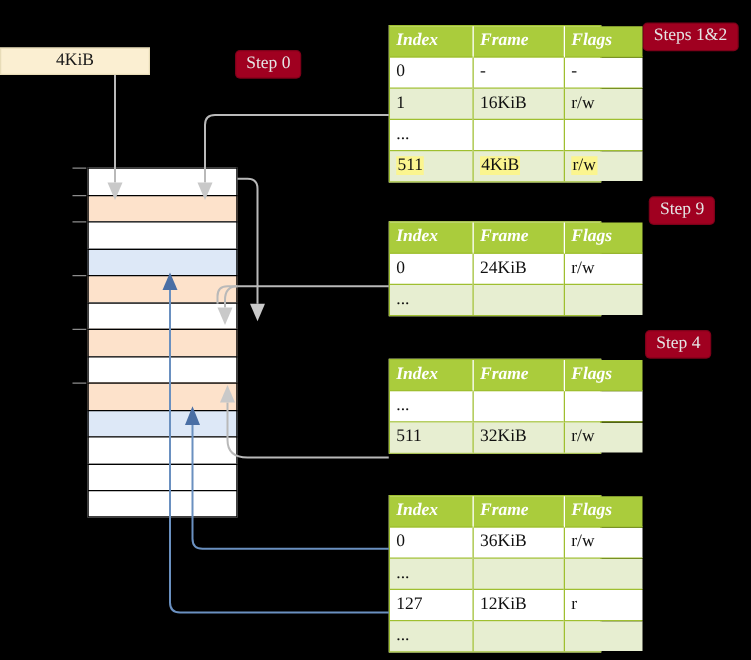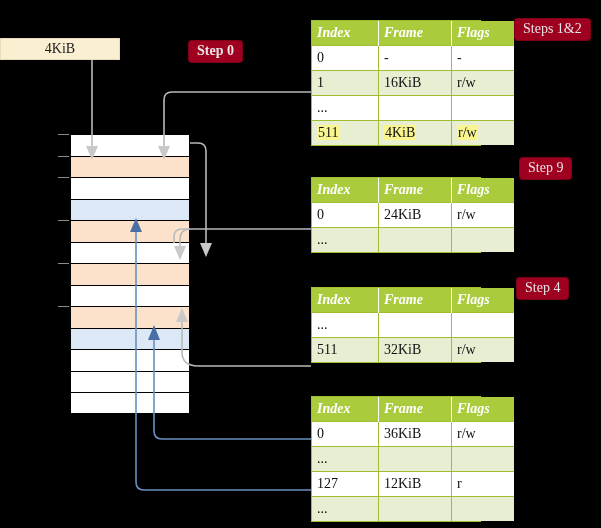--- a/index.html
+++ b/index.html
@@ -23,23 +23,23 @@
     color: #e5e5e5;
     font-family: "Liberation Serif", "DejaVu Serif", serif;
     font-size: 14px;
     line-height: 18px;
     padding: 1px 8px 2px 8px;
     border-radius: 3px;
     white-space: nowrap;
     box-shadow: 0 0 0 1px #7d0019;
   }
   #badge-steps12 { left: 515px; top: 19px; }
-  #badge-step0   { left: 189px; top: 41px; font-weight: bold; }
+  #badge-step0   { left: 189px; top: 41px; }
   #badge-step3   { left: 520px; top: 158px; }
-  #badge-step4   { left: 517px; top: 265px; margin-top: 13px; }
+  #badge-step4   { left: 517px; top: 265px; }
 
   
   #vpage-box {
     position: absolute;
     left: 0px;
     top: 38px;
     width: 120px;
     height: 22px;
     background: #fbefd2;
     border: 1px solid #e8dcb8;

